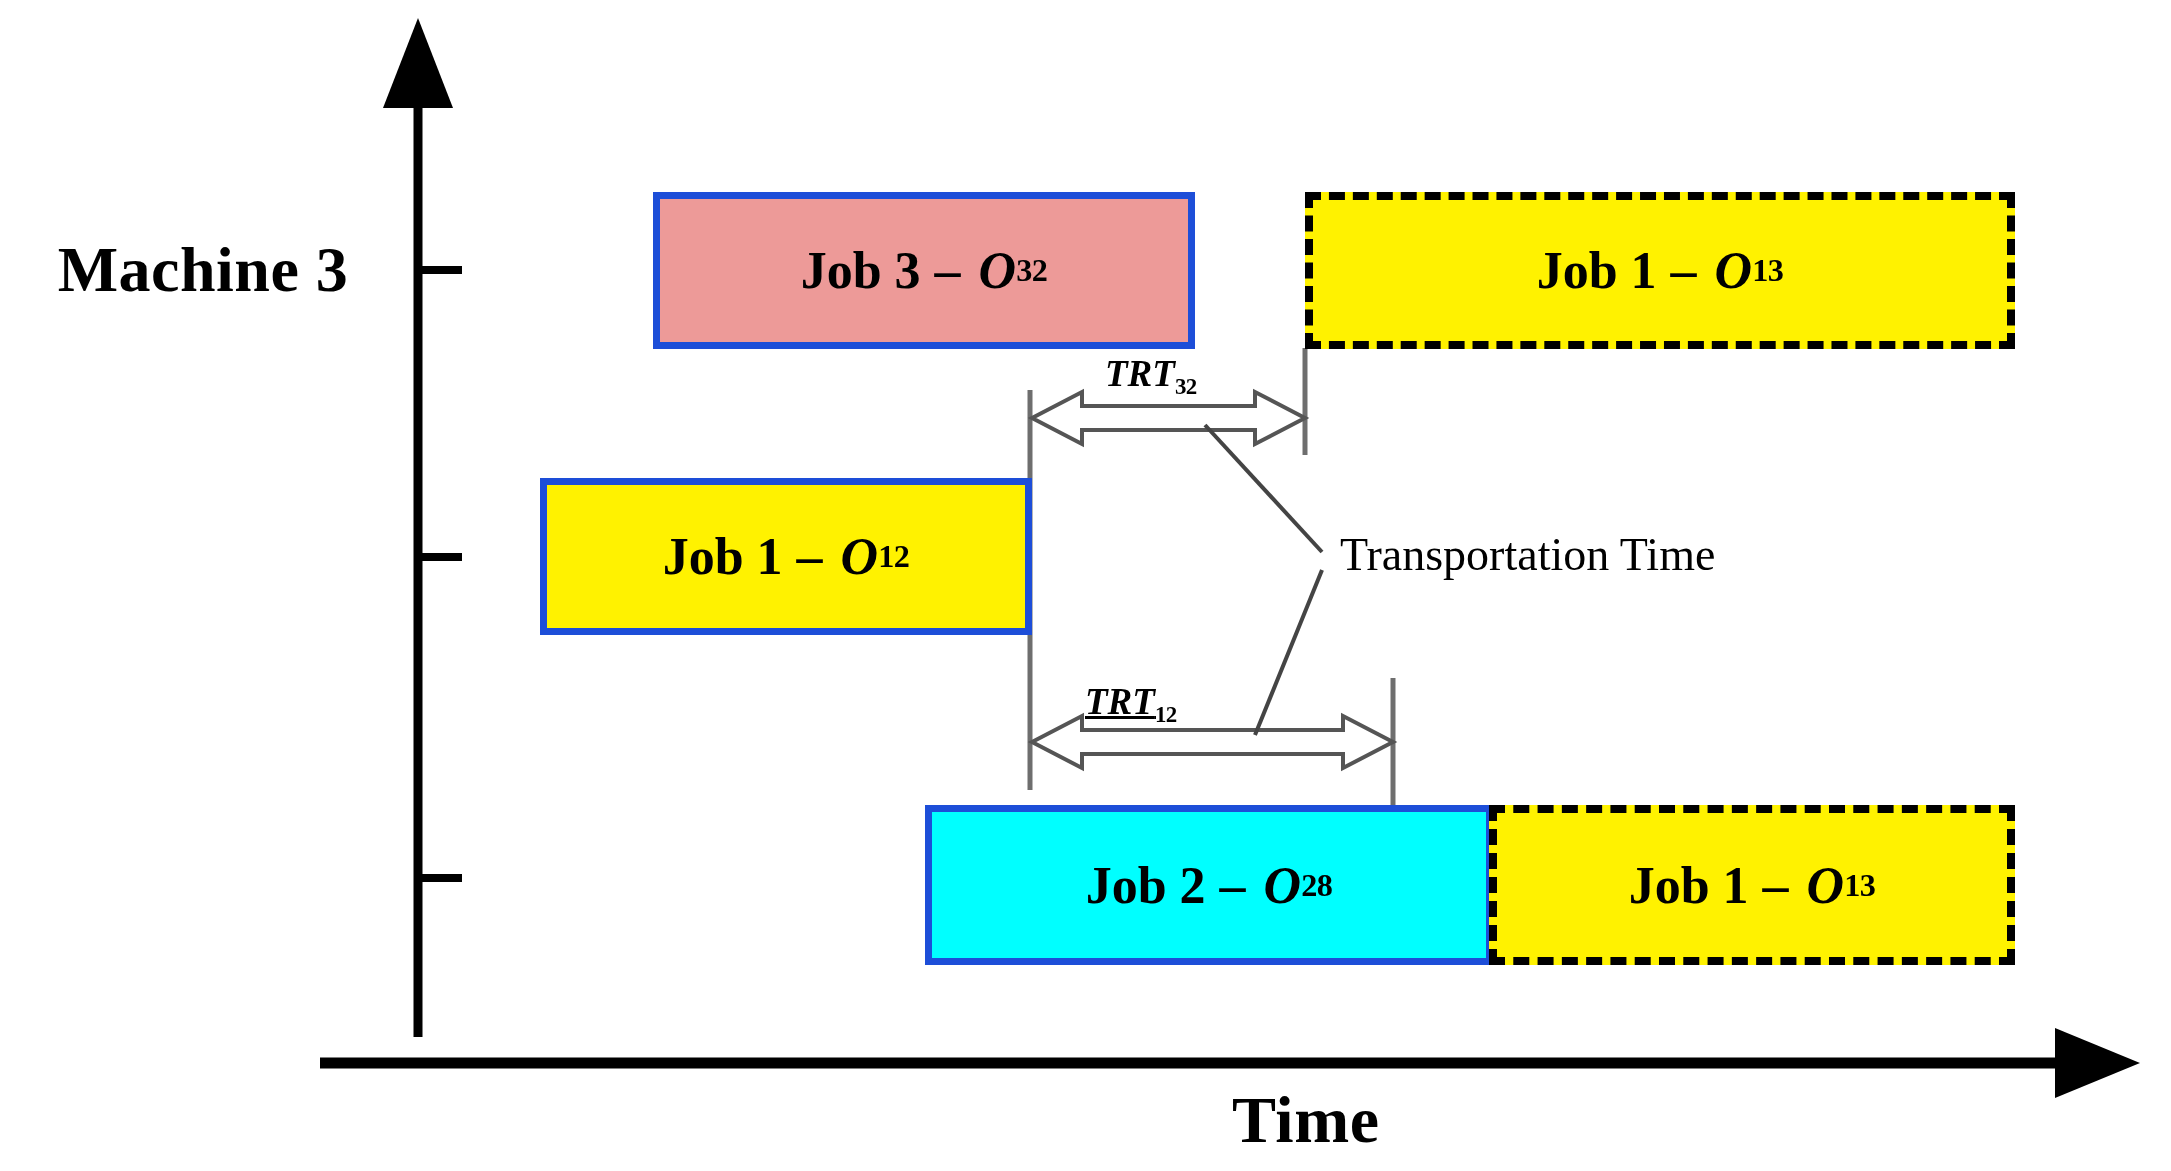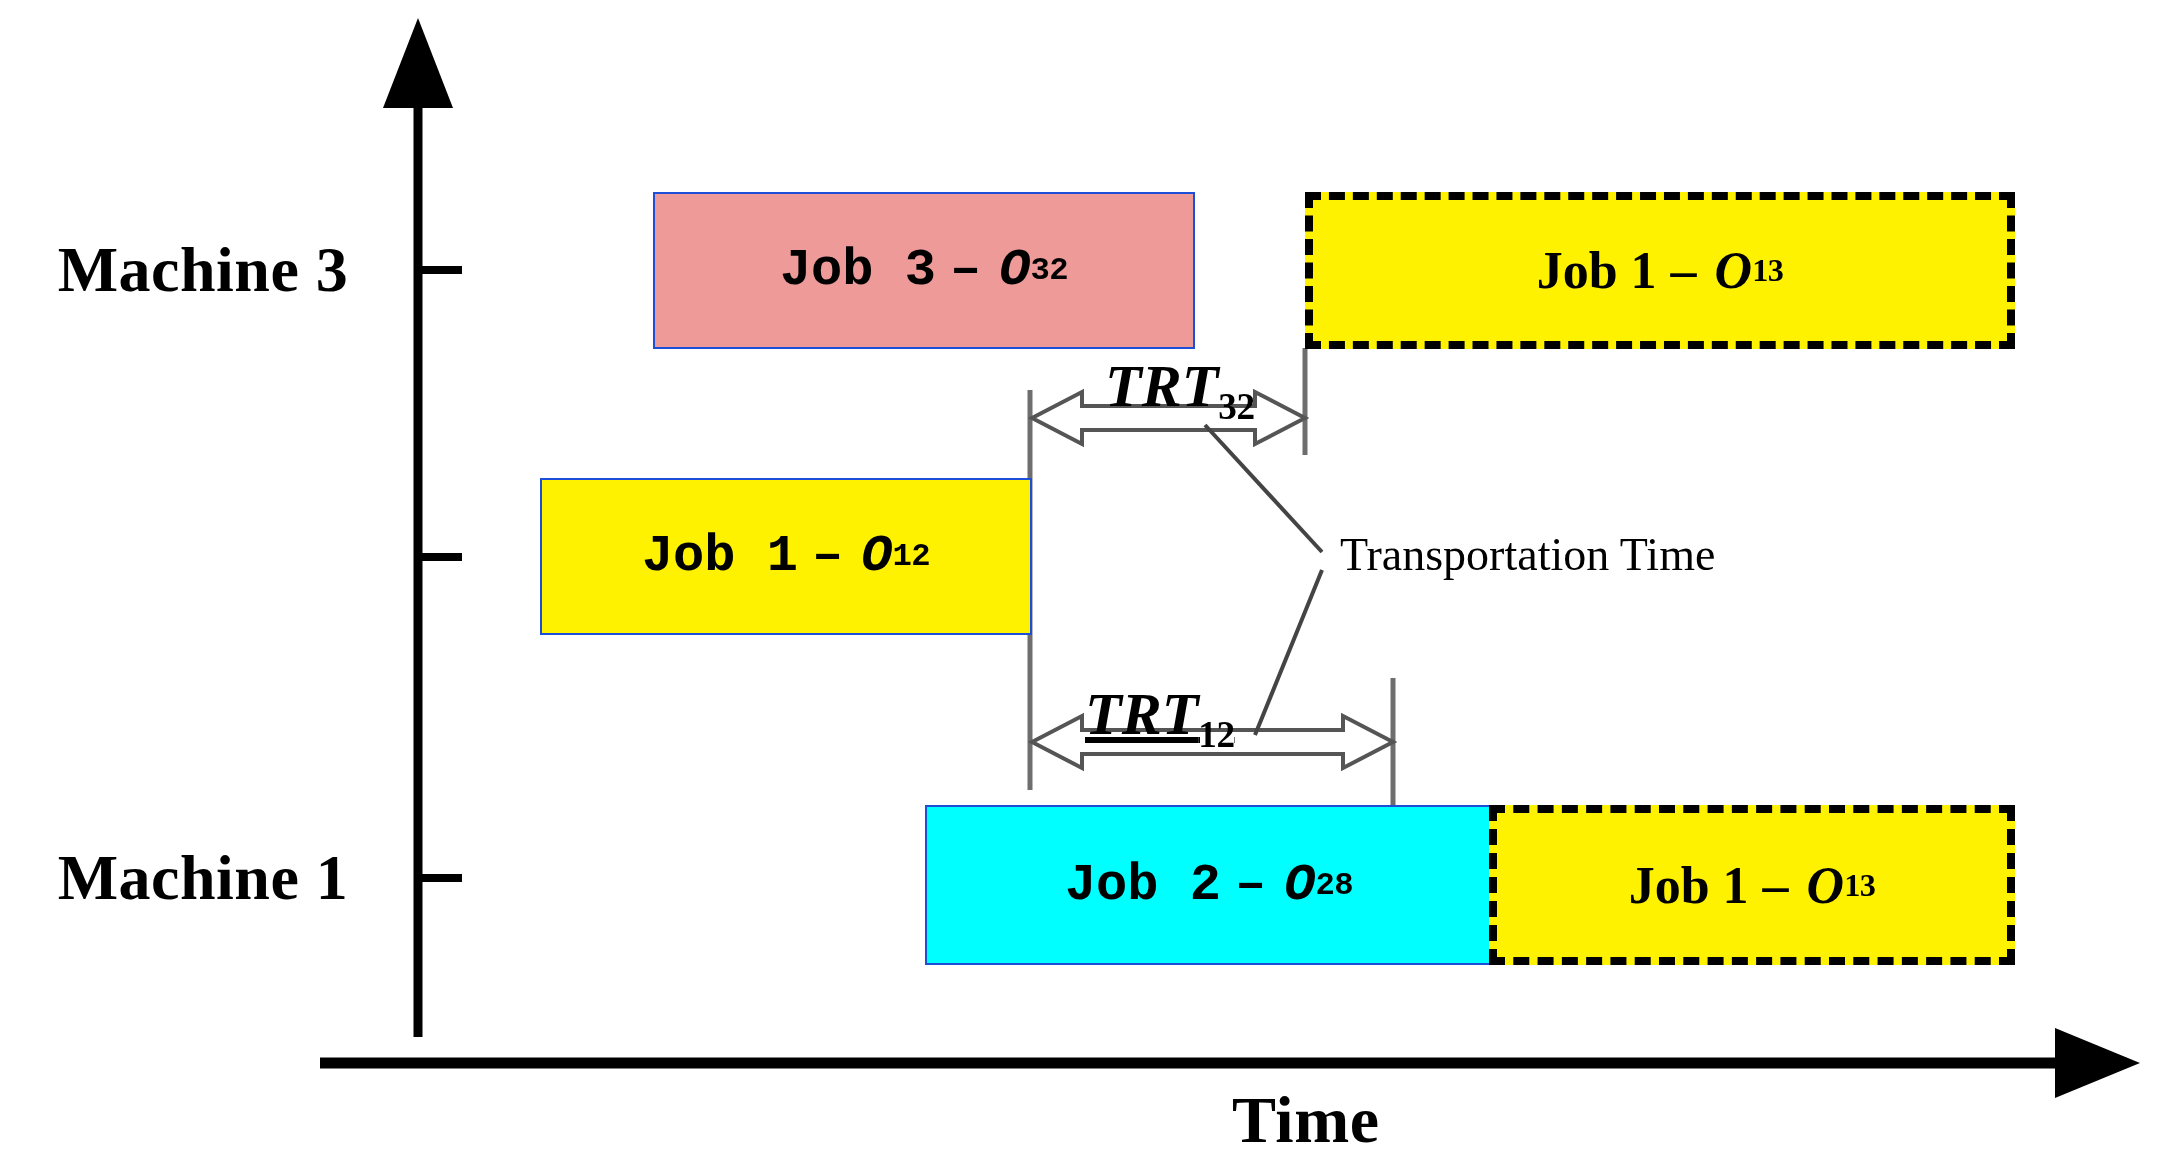--- a/index.html
+++ b/index.html
@@ -58,21 +58,21 @@
     box-sizing: border-box;
     display: flex;
     align-items: center;
     justify-content: center;
     color: #000000;
     font-family: "Liberation Serif", "DejaVu Serif", serif;
     font-size: 52px;
     font-weight: bold;
     white-space: nowrap;
   }
-  .bar.solid  { border: 2px solid #1d4ed8; font-family: Liberation Mono, monospace; }
+  .bar.solid  { border: 7px solid #1d4ed8; }
   .bar.dashed { border: 8px dashed #000000; }
 
   .bar .op {
     font-style: italic;
     font-weight: bold;
     margin-left: 4px;
   }
   .bar .sub {
     font-style: normal;
     font-weight: bold;
@@ -84,21 +84,21 @@
     margin: 0 14px;
     font-weight: bold;
   }
 
   
   .trt-label {
     position: absolute;
     font-family: "Liberation Serif", "DejaVu Serif", serif;
     font-style: italic;
     font-weight: bold;
-    font-size: 60px;
+    font-size: 37px;
     color: #000000;
     white-space: nowrap;
   }
   .trt-label .sub {
     font-style: normal;
     font-weight: bold;
     font-size: 0.62em;
     vertical-align: sub;
     letter-spacing: -0.5px;
   }
@@ -148,21 +148,20 @@
     <g>
       <polygon points="1032,742 1082,716 1082,730 1343,730 1343,716 1393,742 1343,768 1343,754 1082,754 1082,768" fill="#ffffff" stroke="#555555" stroke-width="4" stroke-linejoin="miter"></polygon>
     </g>
 
     <line x1="1205" y1="425" x2="1322" y2="552" stroke="#444444" stroke-width="4"></line>
 
     <line x1="1255" y1="735" x2="1322" y2="570" stroke="#444444" stroke-width="4"></line>
   </svg>
 
   <div class="axis-label machine-label" id="label-m3">Machine 3</div>
-  <div class="axis-label machine-label" id="label-m1">Machine 1</div>
 
   <div class="axis-label" id="label-time">Time</div>
 
   <div class="bar solid" style="left:653px; top:192px; width:542px; height:157px; background:#ED9A98;">
     <span>Job 3</span>
     <span class="dash">–</span>
     <span class="op">O</span>
       <span class="sub">32</span>
   </div>
 

